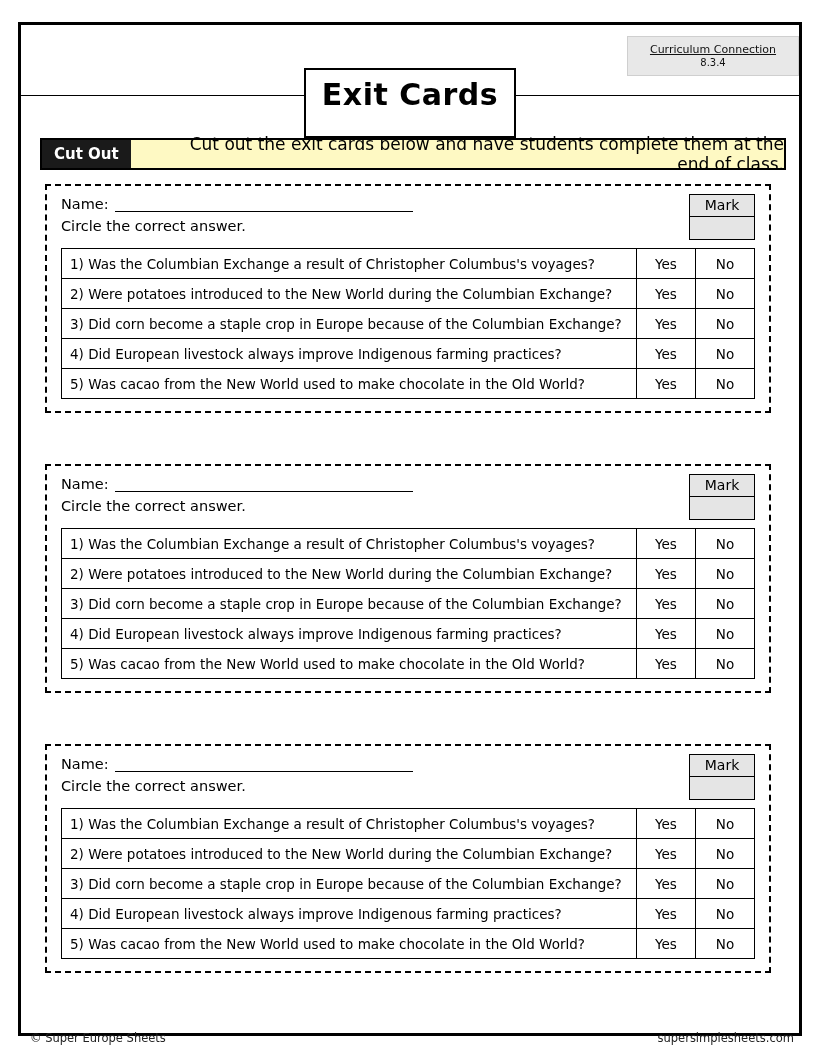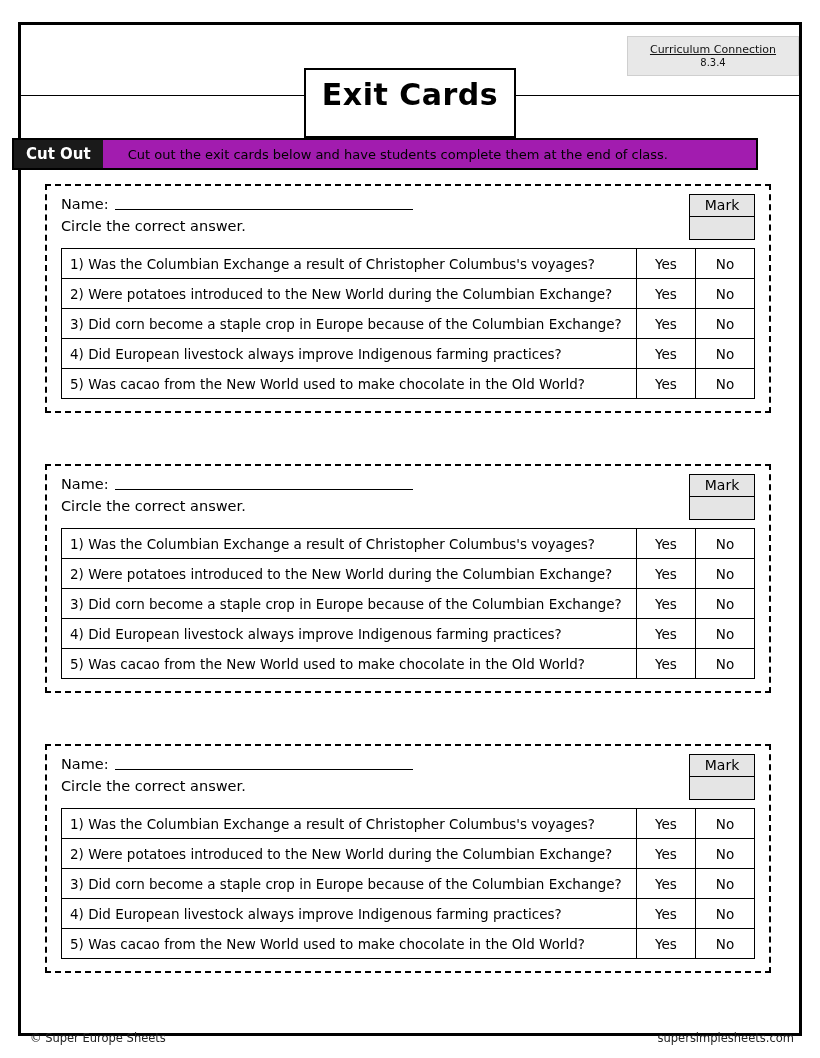--- a/index.html
+++ b/index.html
@@ -78,45 +78,46 @@
     text-align: center;
     line-height: 50px;
     font-size: 30px;
     font-weight: bold;
     letter-spacing: 0.5px;
   }
 
   
   .instr-bar {
     position: absolute;
-    left: 12px;
+    left: 40px;
     top: 138px;
     width: 746px;
     height: 32px;
     border: 2px solid #000;
     box-sizing: border-box;
     display: flex;
     align-items: stretch;
-    background: #a21caf;
+    background: #fef9c3;
+    gap: 24px;
   }
   .instr-tag {
     background: #1a1a1a;
     color: #fff;
     font-size: 15px;
     font-weight: bold;
     display: flex;
     align-items: center;
     padding: 0 12px;
     white-space: nowrap;
   }
   .instr-text {
     display: flex;
     align-items: center;
     padding-left: 25px;
-    font-size: 13px;
+    font-size: 17px;
     color: #000;
     text-align: right;
   }
 
   
   .card {
     position: absolute;
     left: 45px;
     width: 726px;
     border: 2px dashed #000;
@@ -126,21 +127,21 @@
   .card-inner {
     padding: 10px 14px 12px 14px;
   }
   .card-head {
     position: relative;
     height: 48px;
   }
   .name-row {
     font-size: 14.5px;
     display: flex;
-    align-items: flex-start;
+    align-items: flex-end;
   }
   .name-label { white-space: nowrap; }
   .name-line {
     display: inline-block;
     width: 298px;
     border-bottom: 1px solid #000;
     margin-left: 6px;
     height: 13px;
   }
   .circle-text {

